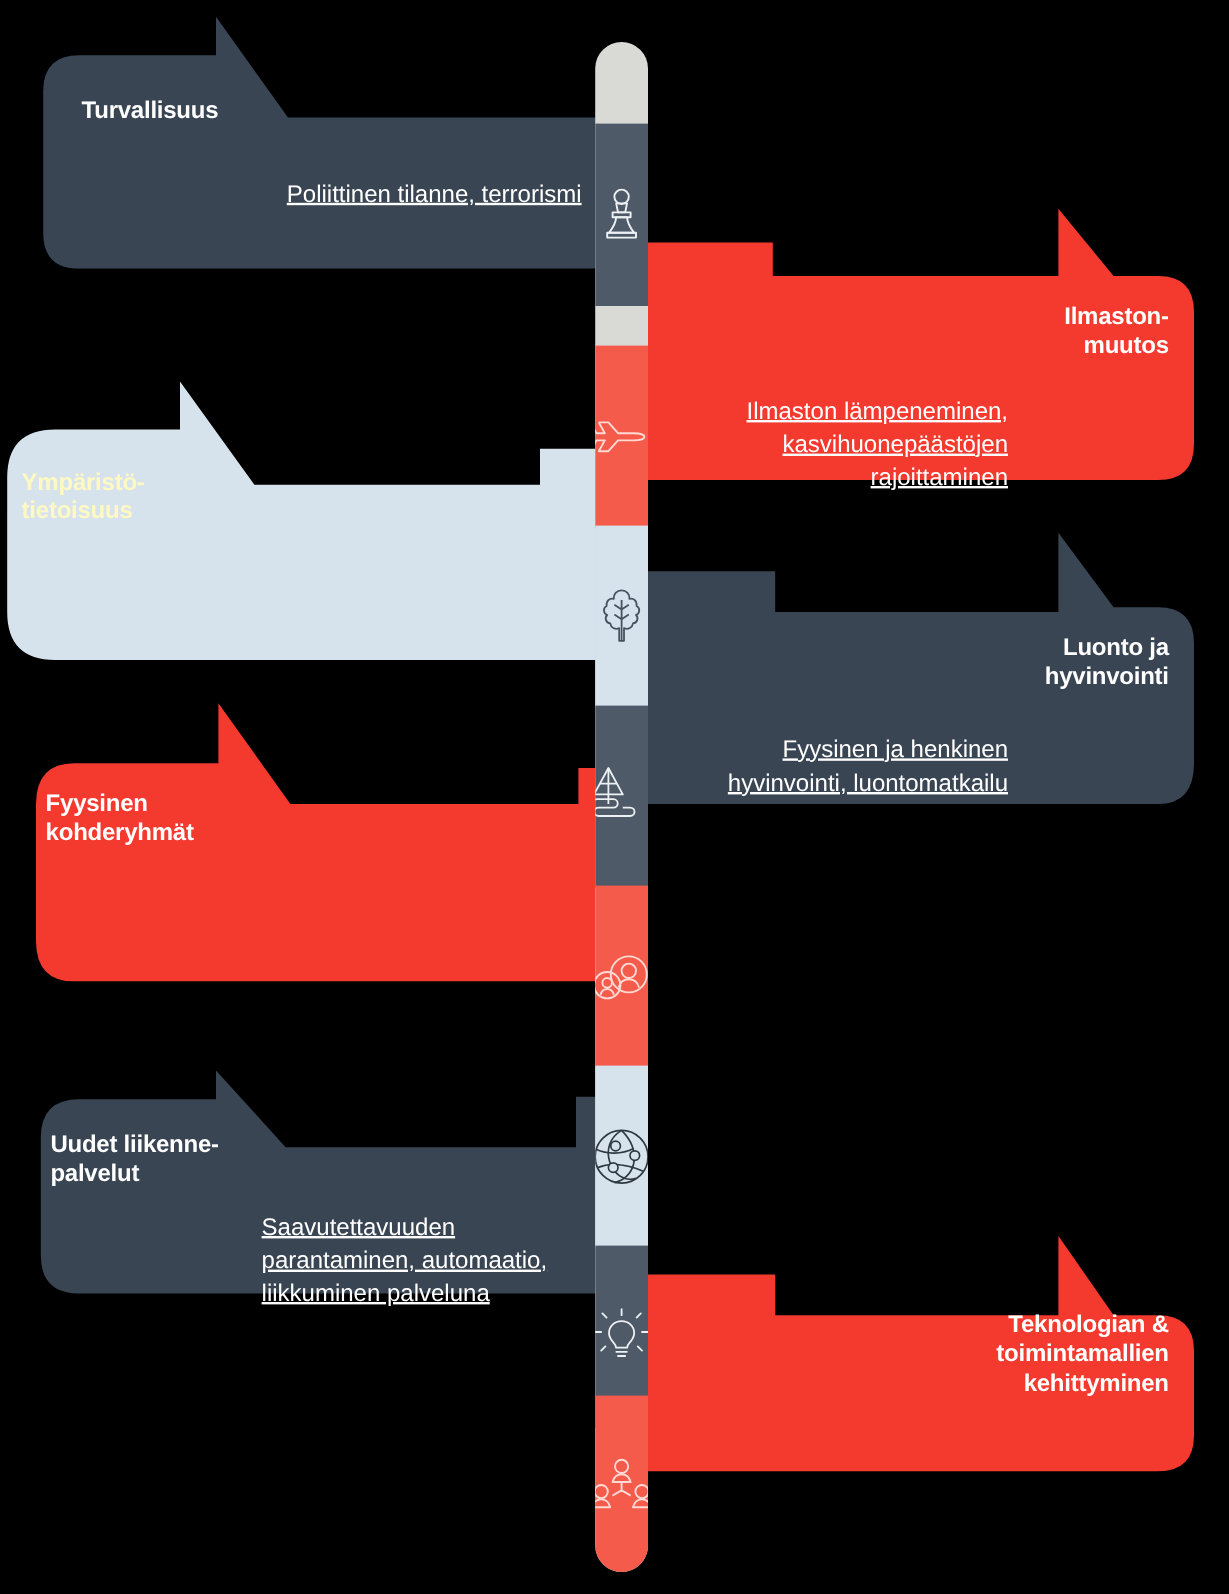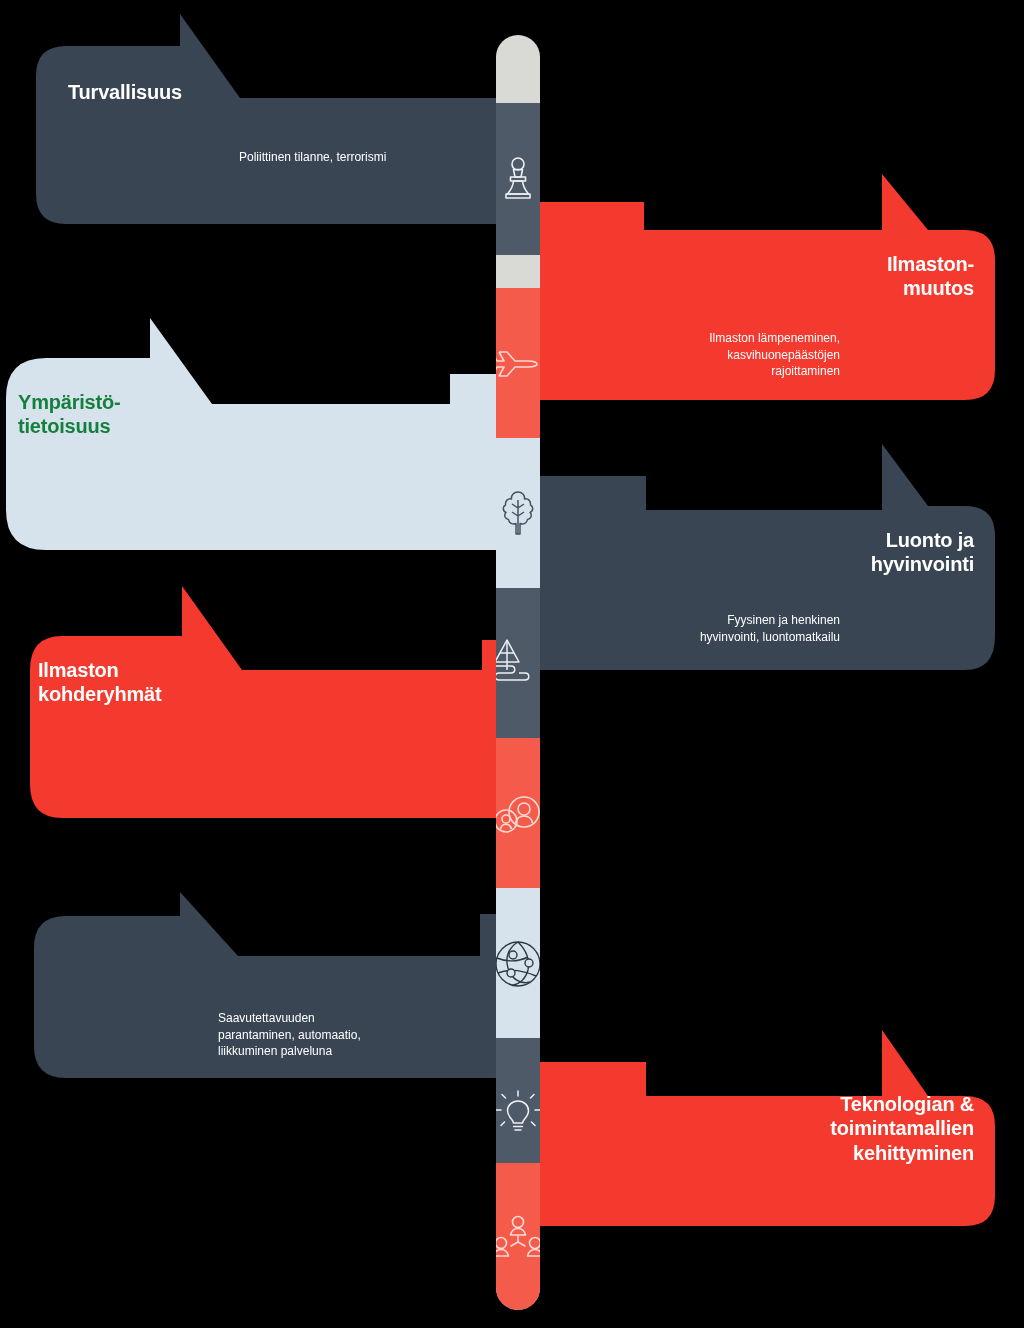--- a/index.html
+++ b/index.html
@@ -43,30 +43,31 @@
     position:absolute;
     font-weight:bold;
     font-size:20px;
     line-height:1.22;
     letter-spacing:-.2px;
     white-space:pre-line;
     z-index:2;
   }
   .bub-desc {
     position:absolute;
-    font-size:12px;
+    font-size:20px;
     line-height:1.38;
     white-space:pre-line;
     z-index:2;
+    text-decoration:underline;
   }
 
   
   .v-dark .bub-title, .v-dark .bub-desc { color:#FFFFFF; }
   .v-red  .bub-title, .v-red  .bub-desc { color:#FFFFFF; }
-  .v-blue .bub-title, .v-blue .bub-desc { color:#15803d; }
+  .v-blue .bub-title, .v-blue .bub-desc { color:#fef9c3; }
 
   
   .left .bub-title { left:44px; }
   .left .bub-desc  { left:215px; text-align:left; }
   
   .right .bub-title { right:36px; text-align:right; }
   .right .bub-desc  { right:170px; text-align:right; }
 </style>
 </head>
 <body>
@@ -197,31 +198,33 @@
     <div class="bub-desc" style="top:168px; width:300px;">Fyysinen ja henkinen
 hyvinvointi, luontomatkailu</div>
   </div>
 
   <div class="bubble left v-red" style="left:20px; top:586px; width:498px; height:232px;">
     <div class="bub-body">
       <svg viewBox="0 0 498 232" preserveAspectRatio="none">
         <path d="M162 0 L222 84 L462 84 L462 54 L498 54 L498 232 L42 232 Q10 232 10 198 L10 84 Q10 50 42 50 L162 50 Z" fill="#F4392E"></path>
       </svg>
     </div>
-    <div class="bub-title" style="top:72px; left:18px;">Ilmaston
+    <div class="bub-title" style="top:72px; left:18px;">Fyysinen
 kohderyhmät</div>
   </div>
 
 
   <div class="bubble left v-dark" style="left:22px; top:892px; width:496px; height:204px;">
     <div class="bub-body">
       <svg viewBox="0 0 496 204" preserveAspectRatio="none">
         <path d="M158 0 L216 64 L458 64 L458 22 L496 22 L496 186 L44 186 Q12 186 12 154 L12 56 Q12 24 44 24 L158 24 Z" fill="#394553"></path>
       </svg>
     </div>
+    <div class="bub-title" style="top:50px; left:20px;">Uudet liikenne-
+palvelut</div>
     <div class="bub-desc" style="top:118px; left:196px; width:270px;">Saavutettavuuden
 parantaminen, automaatio,
 liikkuminen palveluna</div>
   </div>
 
   <div class="bubble right v-red" style="left:510px; top:1030px; width:500px; height:230px;">
     <div class="bub-body">
       <svg viewBox="0 0 500 230" preserveAspectRatio="none">
         <path d="M372 0 L372 66 L136 66 L136 32 L0 32 L0 196 L455 196 Q485 196 485 166 L485 96 Q485 66 455 66 L418 66 Z" fill="#F4392E"></path>
       </svg>

